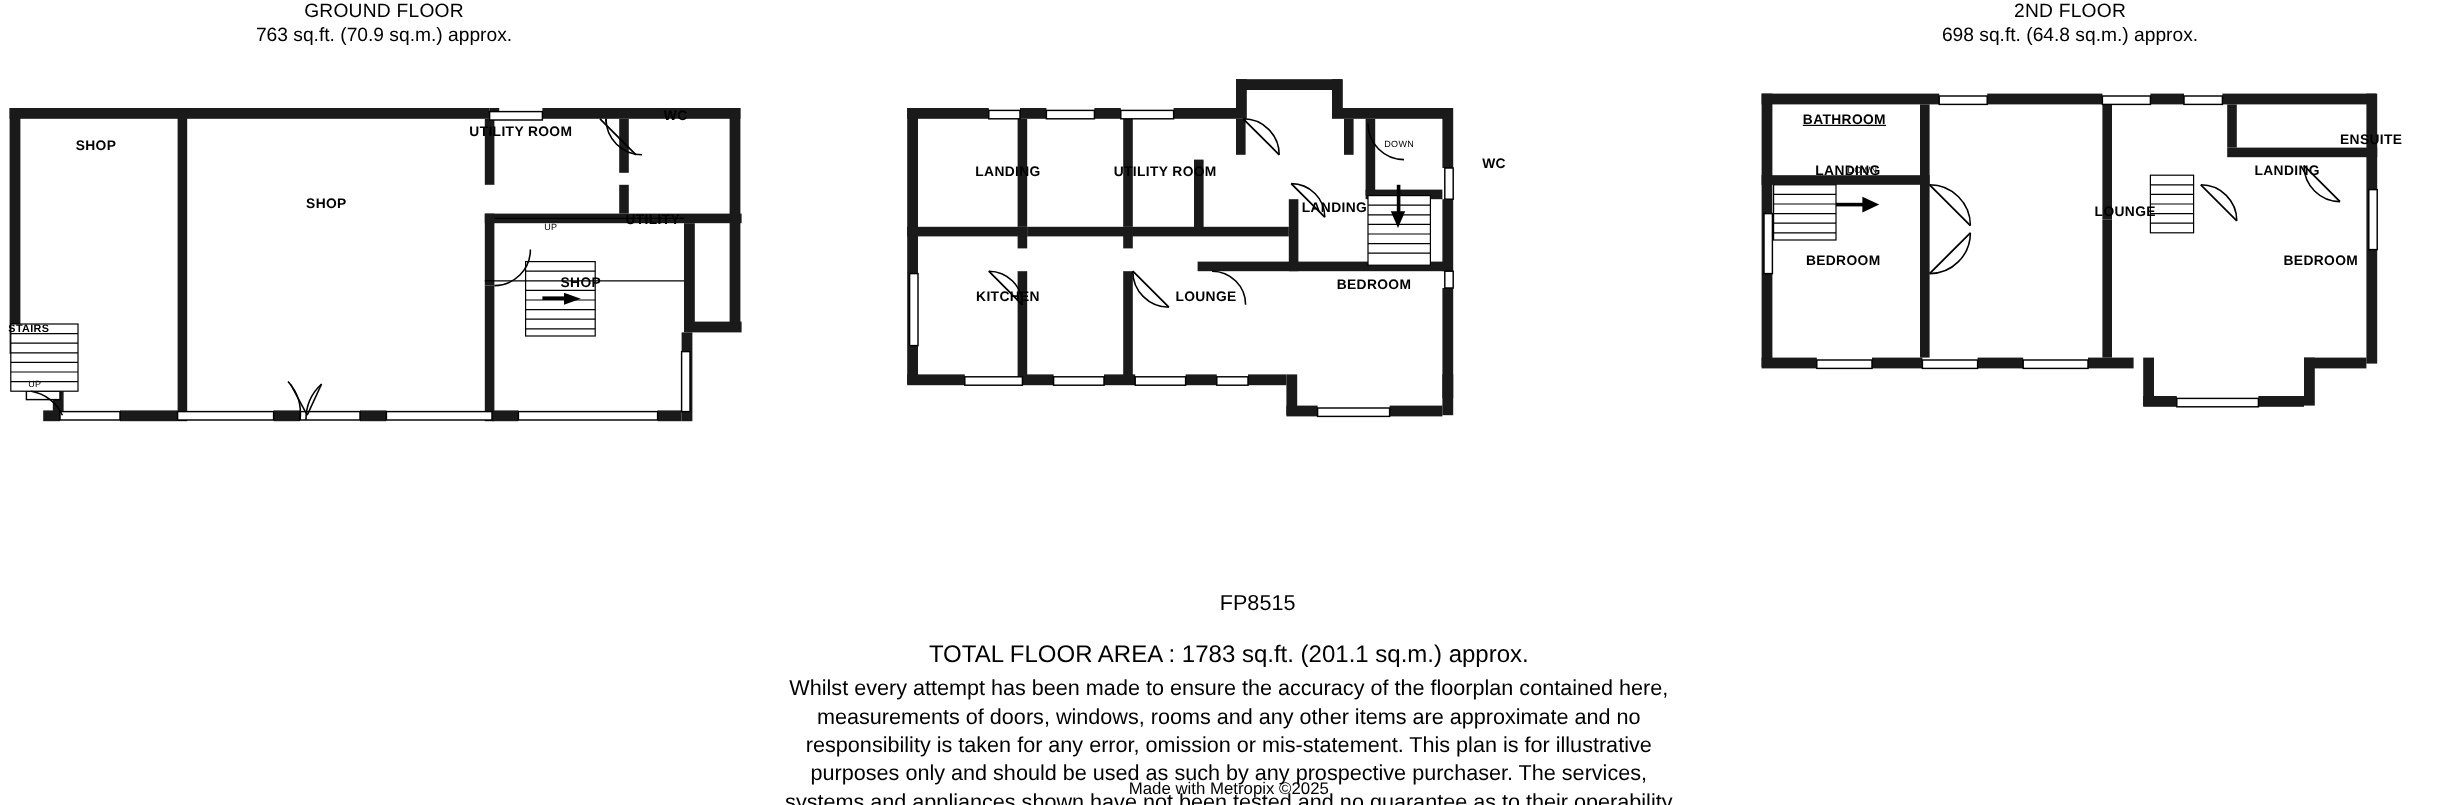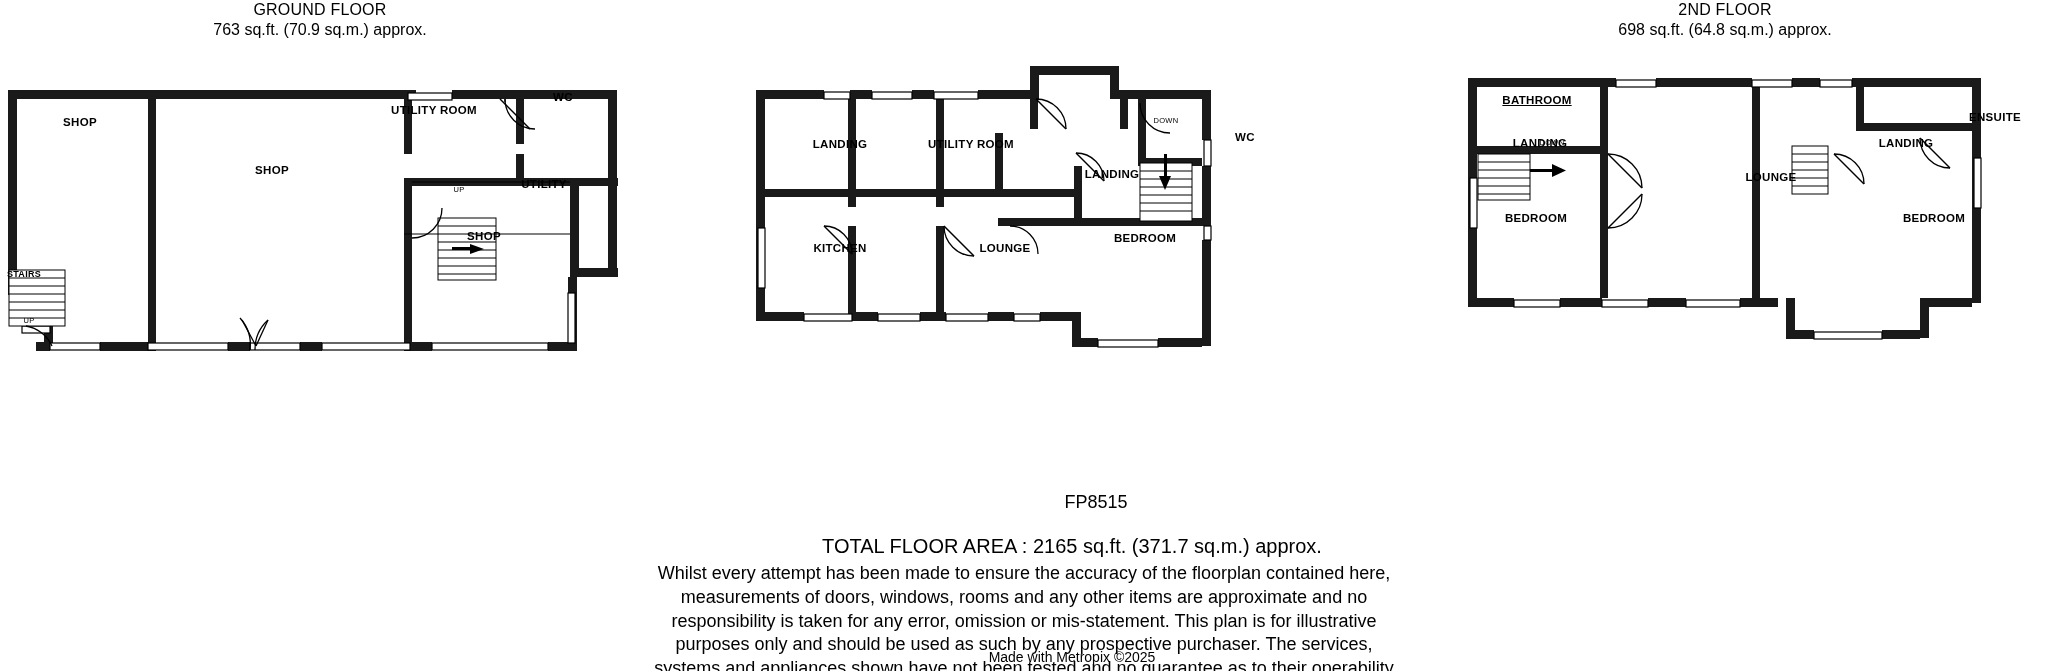--- a/index.html
+++ b/index.html
@@ -11,21 +11,20 @@
     width: 2048px;
     height: 671px;
     position: relative;
     font-family: "Liberation Sans", sans-serif;
     color: #000000;
     overflow: hidden;
   }
   .canvas {
     position: absolute;
     inset: 0;
-    padding-left: 48px;
   }
 
   
   .floor-head {
     position: absolute;
     text-align: center;
     line-height: 1.25;
   }
   .floor-head .title {
     font-size: 16px;
@@ -401,26 +400,26 @@
       <g stroke="#000" stroke-width="1.5" fill="none">
         <line x1="168" y1="96" x2="202" y2="130"></line>
         <line x1="168" y1="170" x2="202" y2="136"></line>
         <line x1="394" y1="96" x2="424" y2="126"></line>
         <line x1="480" y1="80" x2="510" y2="110"></line>
       </g>
     </svg>
 
     <div class="rlabel" style="left:97px; top:42px;text-decoration:underline;">BATHROOM</div>
     <div class="rlabel" style="left:100px; top:85px;">LANDING</div>
-    <div class="rlabel" style="left:536px; top:59px;margin-left:19px;">ENSUITE</div>
+    <div class="rlabel" style="left:536px; top:59px;">ENSUITE</div>
     <div class="rlabel" style="left:466px; top:85px;">LANDING</div>
     <div class="rlabel" style="left:331px; top:119px;">LOUNGE</div>
     <div class="rlabel" style="left:96px; top:160px;">BEDROOM</div>
     <div class="rlabel" style="left:494px; top:160px;">BEDROOM</div>
     <div class="rlabel tiny" style="left:112px; top:84px;">DOWN</div>
   </div>
 
   <div class="plan-id" style="top:492px;">FP8515</div>
-  <div class="total-area" style="top:535px;">TOTAL FLOOR AREA : 2165 sq.ft. (371.7 sq.m.) approx.</div>
+  <div class="total-area" style="top:535px;">TOTAL FLOOR AREA : 1783 sq.ft. (201.1 sq.m.) approx.</div>
   <div class="disclaimer" style="top:562px;">Whilst every attempt has been made to ensure the accuracy of the floorplan contained here, measurements of doors, windows, rooms and any other items are approximate and no responsibility is taken for any error, omission or mis-statement. This plan is for illustrative purposes only and should be used as such by any prospective purchaser. The services, systems and appliances shown have not been tested and no guarantee as to their operability or efficiency can be given.</div>
   <div class="madewith" style="top:649px;">Made with Metropix ©2025</div>
 
 </div>
 
 </body></html>

